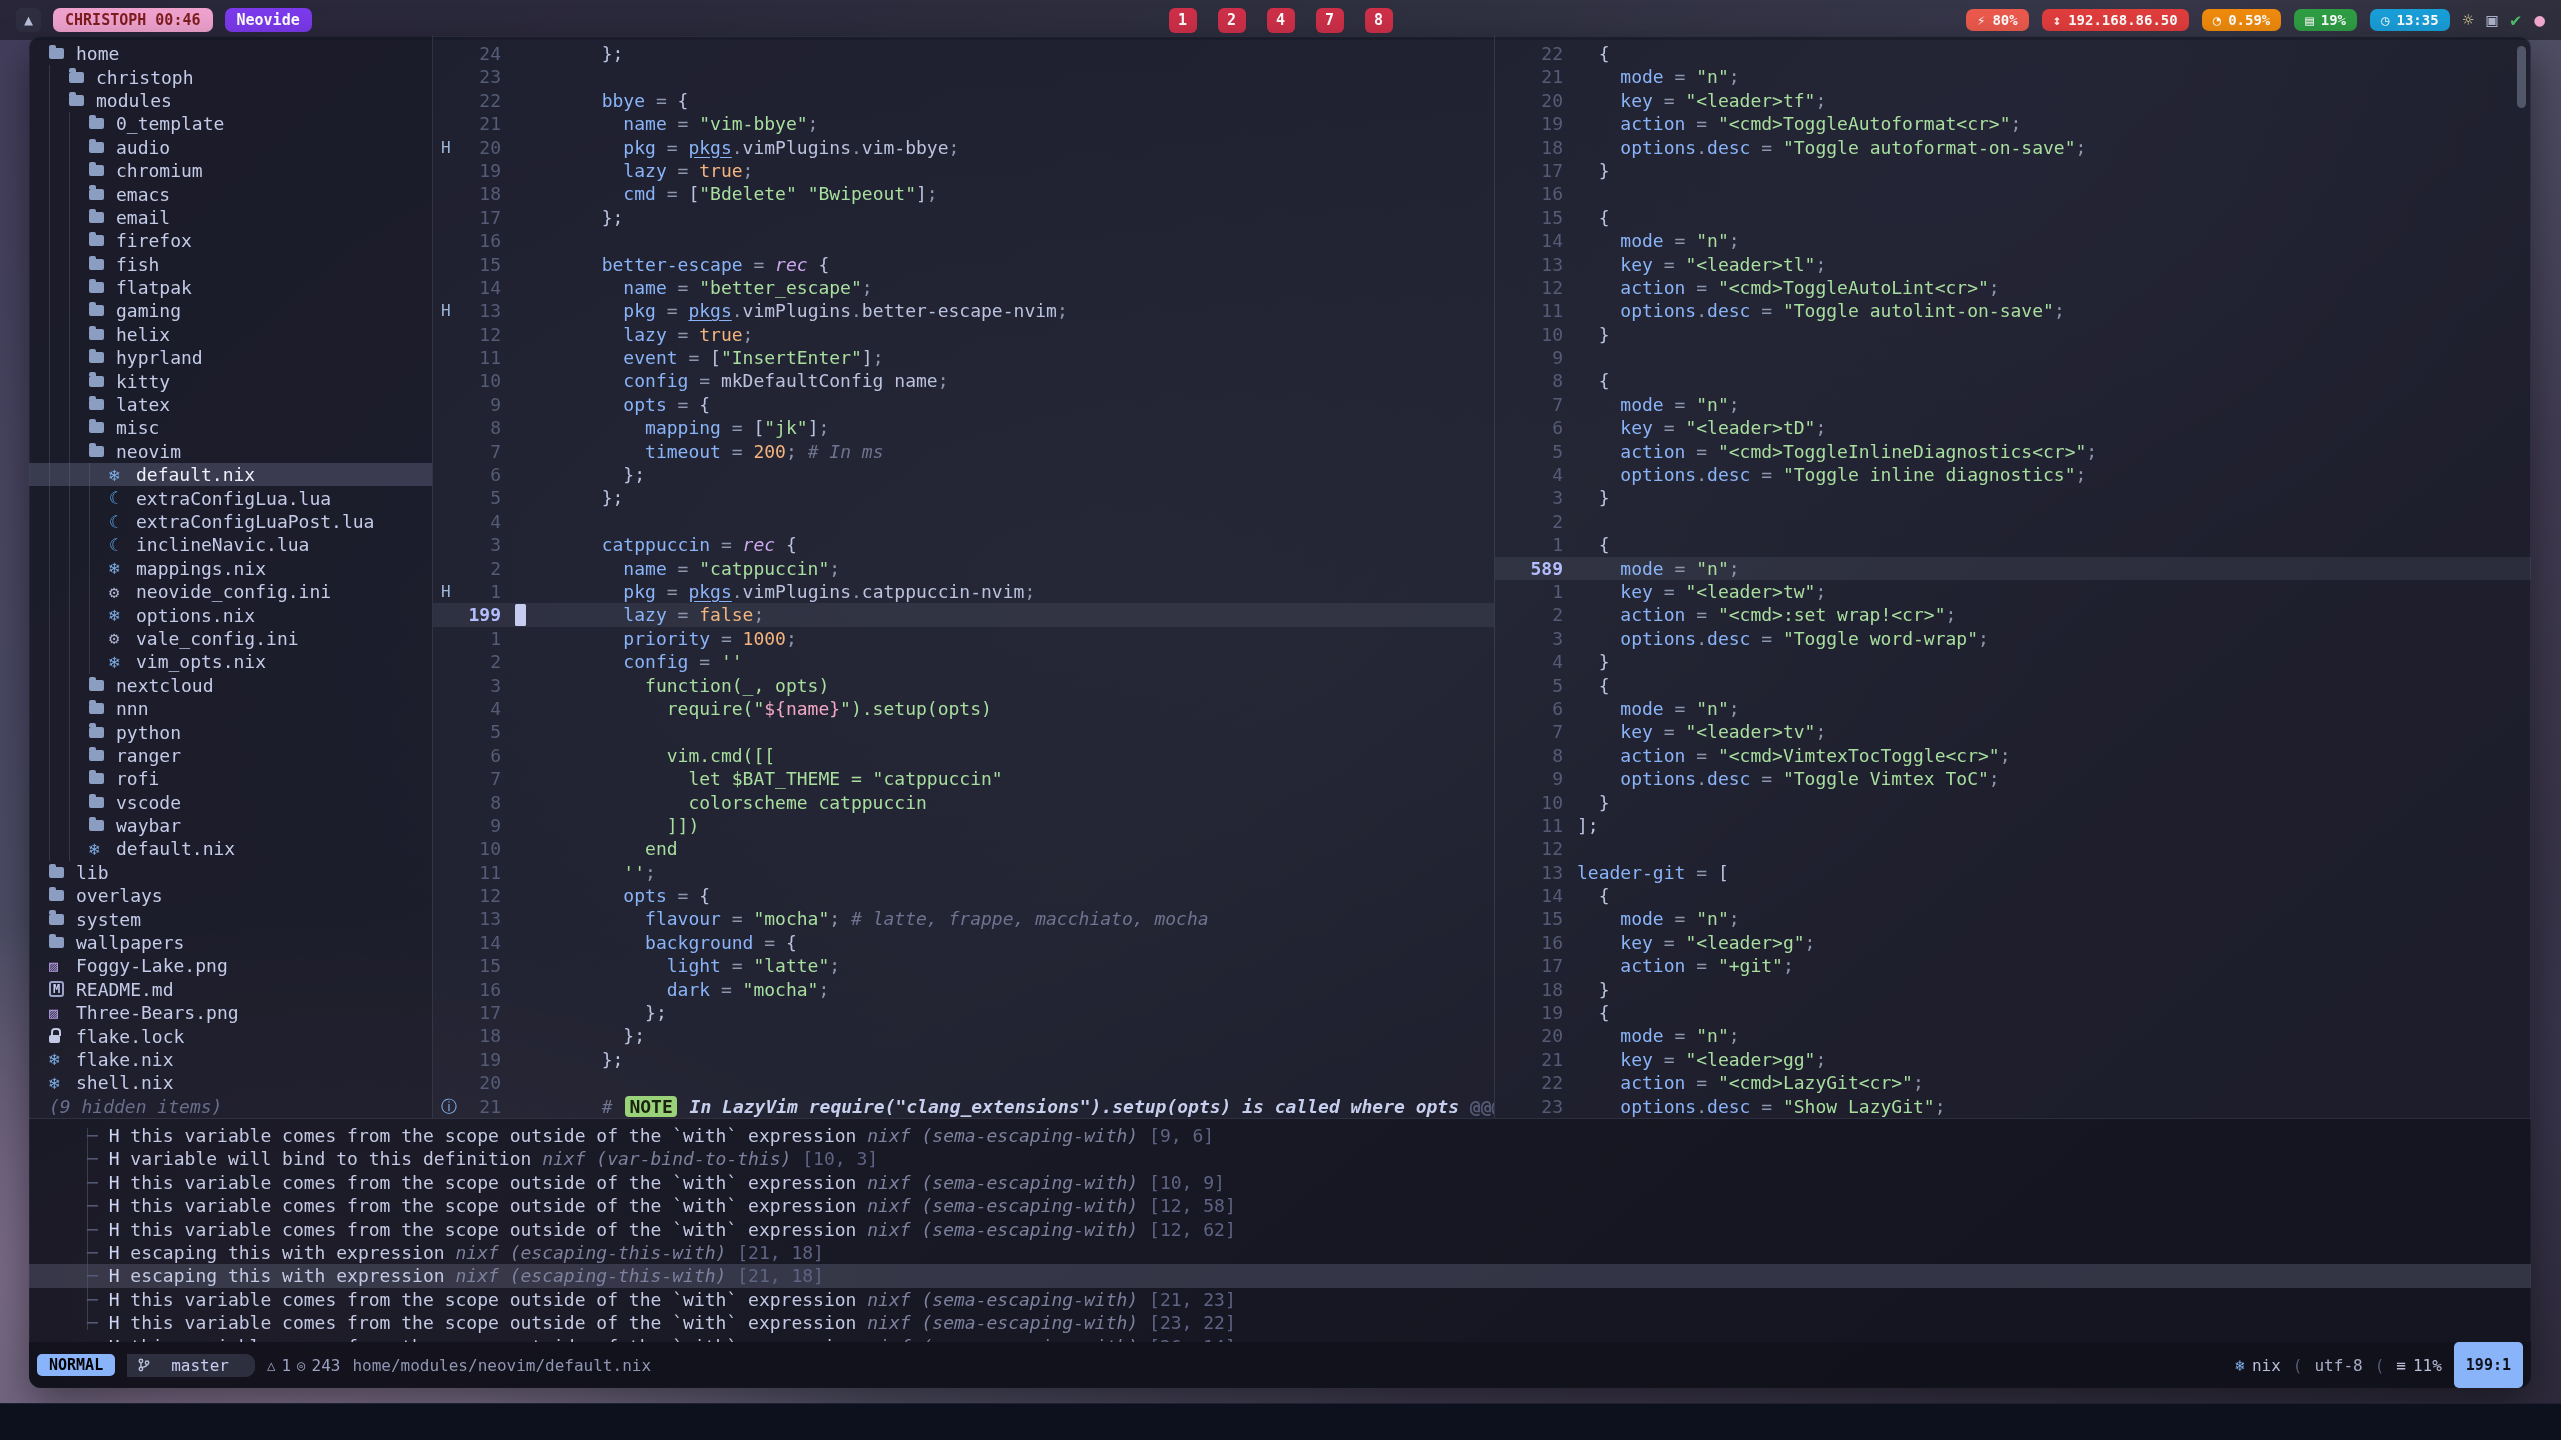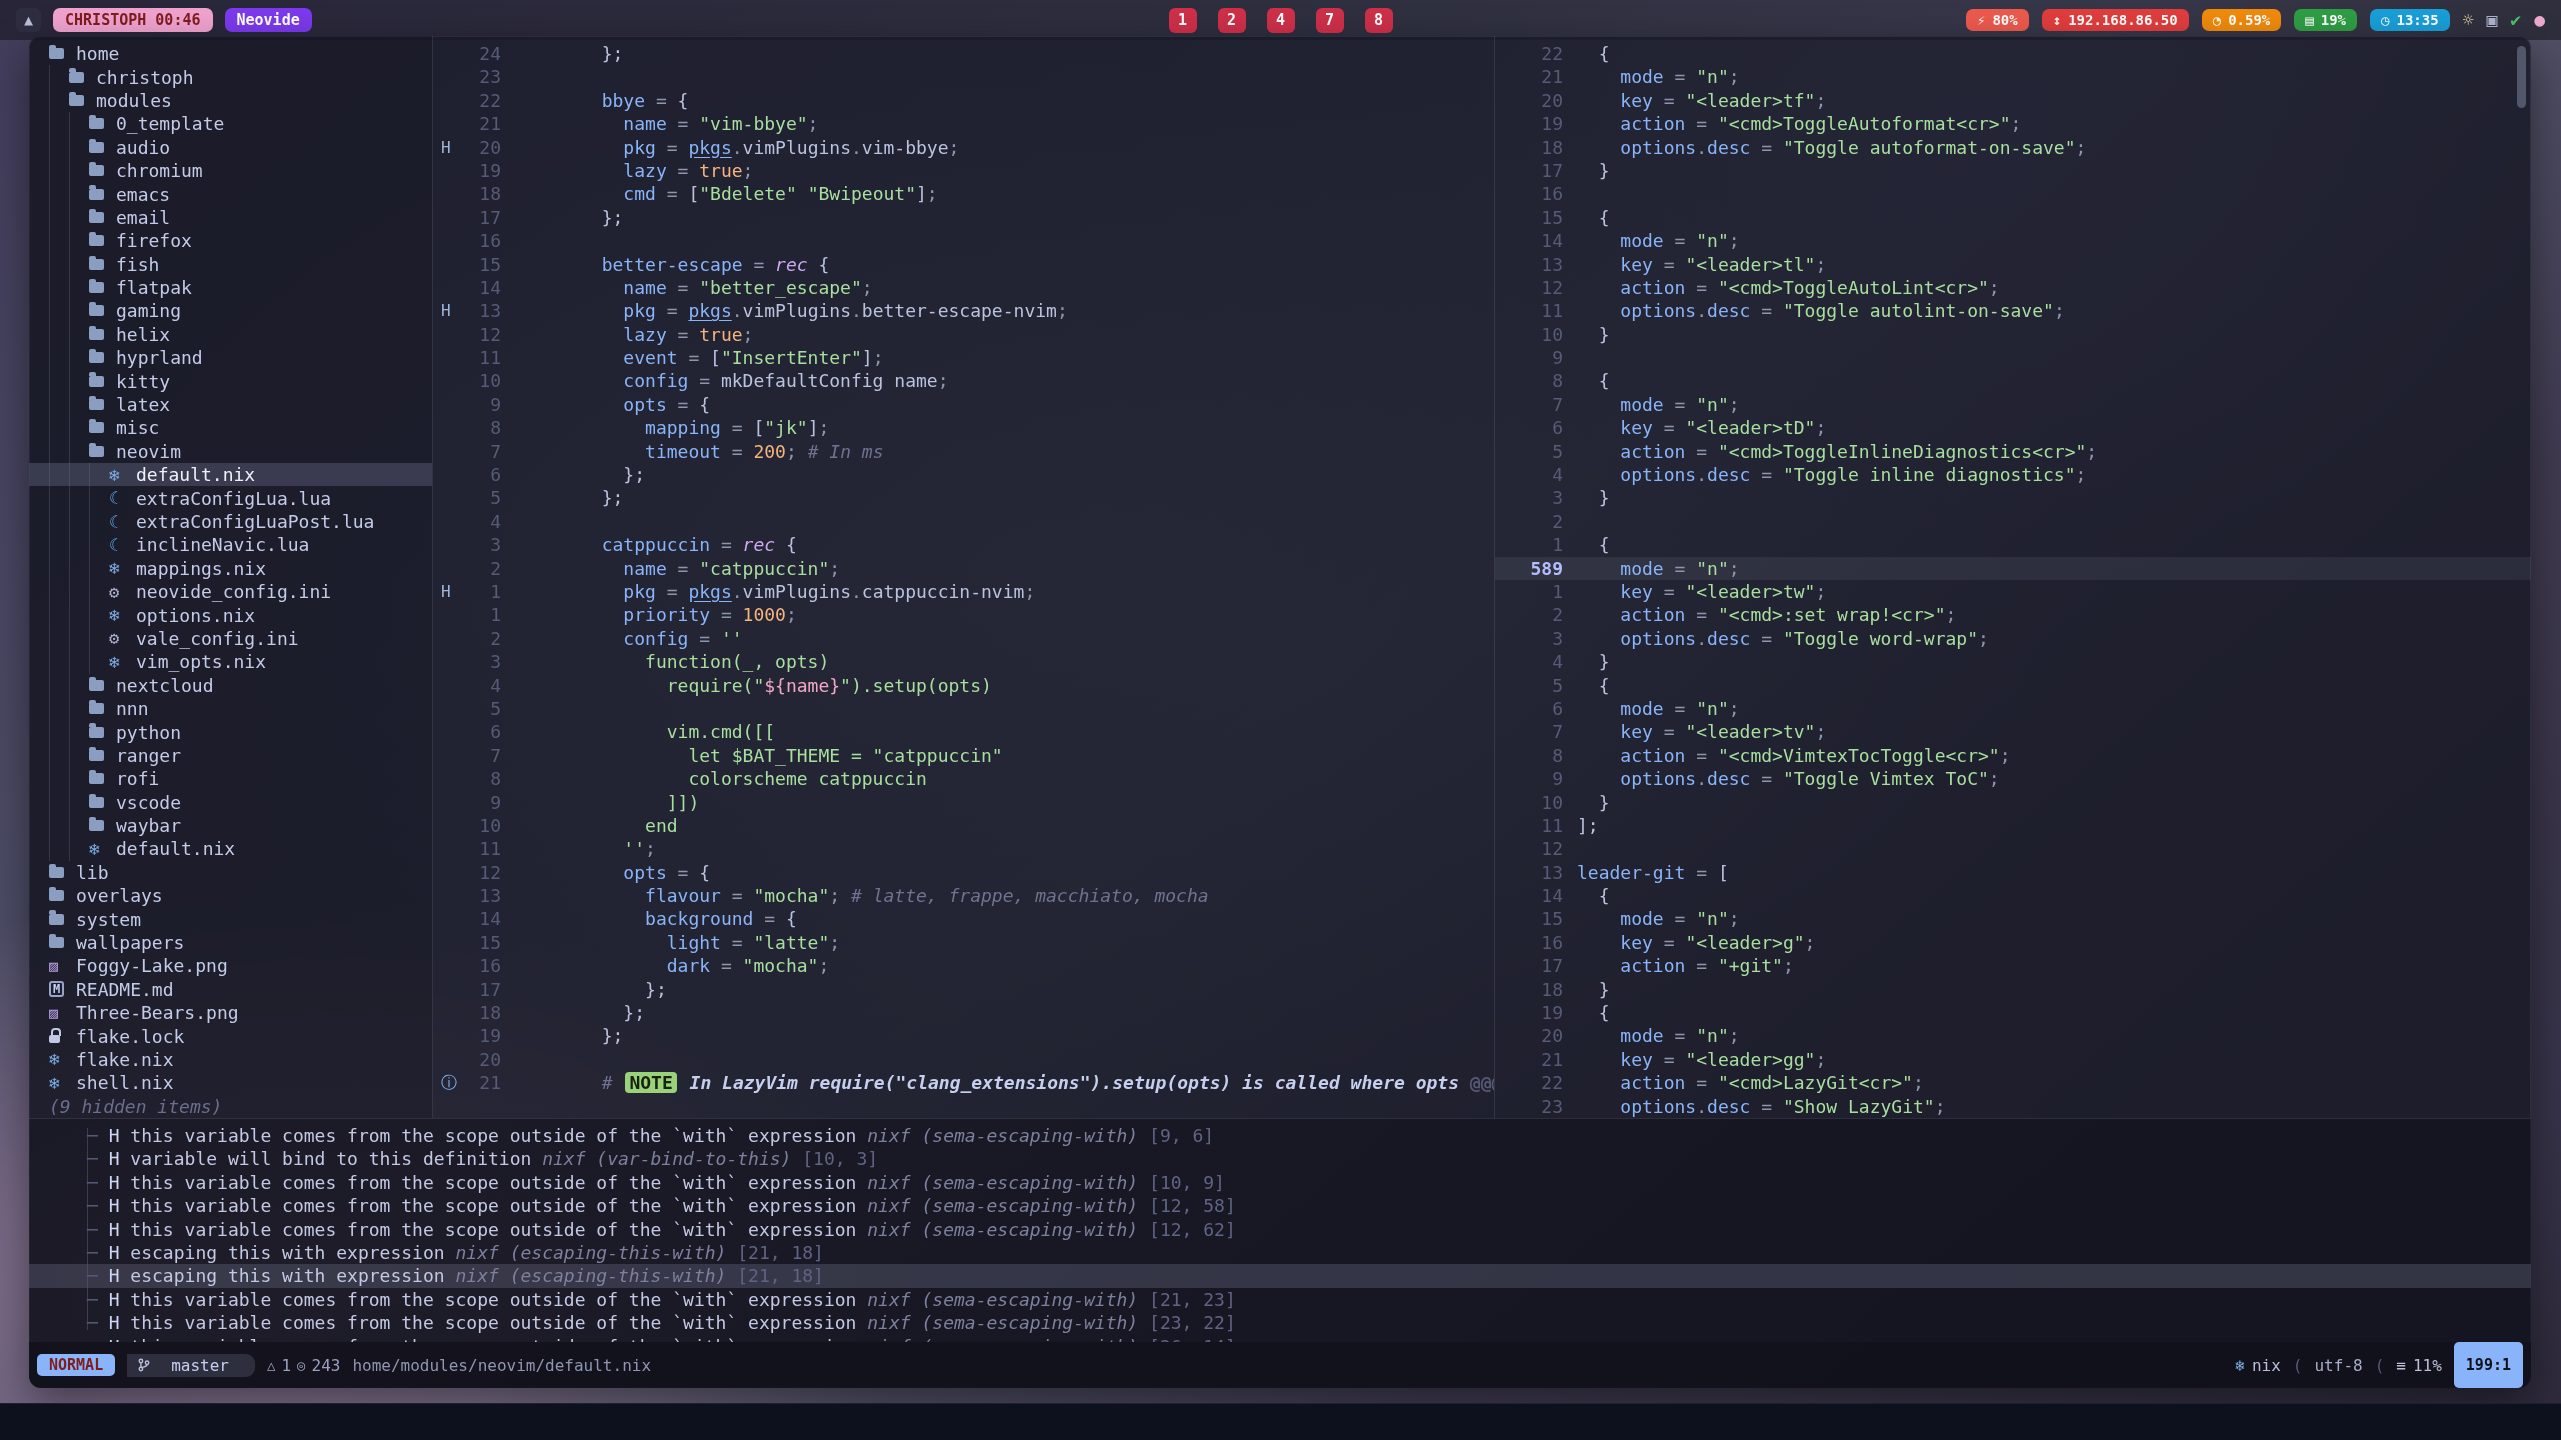--- a/index.html
+++ b/index.html
@@ -91,21 +91,21 @@
   .qrow.sel{background:rgba(128,132,162,0.28);}
   .qpre{color:#565b78;}
   .qmark{color:#cdd6f4;}
   .qmsg{color:#c3c9e4;}
   .qsrc{color:#7d819e;font-style:italic;}
   .qloc{color:#5f6485;}
 
   
   .statusline{flex:0 0 28px;display:flex;align-items:center;background:rgba(17,17,27,0.9);
     padding:0 8px;gap:12px;font-size:16px;color:#a6adc8;white-space:nowrap;}
-  .mode-badge{background:#89b4fa;color:#7f1d1d;font-weight:bold;padding:2px 12px;border-radius:5px;font-size:15px;}
+  .mode-badge{background:#89b4fa;color:#000000;font-weight:bold;padding:2px 12px;border-radius:5px;font-size:15px;}
   .branch-seg{display:flex;align-items:center;gap:20px;background:rgba(69,71,90,0.55);
     padding:2px 26px 2px 10px;border-radius:0 9px 9px 0;color:#c6cdf0;}
   .diag{display:flex;gap:6px;align-items:center;color:#9aa1c0;}
   .diag .ic{font-size:14px;}
   .path{color:#8f95b2;}
   .spacer{flex:1;}
   .ftseg{display:flex;gap:7px;align-items:center;color:#b9bfd8;}
   .nixic{color:#7fb0e8;}
   .sl-sep{color:#565b78;}
   .pos-badge{background:#89b4fa;color:#11111b;font-weight:bold;padding:14px 12px;border-radius:5px;font-size:15px;}
@@ -226,20 +226,21 @@
           <div class="cline"><span class="sign"></span><span class="lnum">10</span><span class="codetext"><span class="tk-b">          config</span><span class="tk-o"> = </span><span class="tk-f">mkDefaultConfig name</span><span class="tk-o">;</span></span></div>
           <div class="cline"><span class="sign"></span><span class="lnum">9</span><span class="codetext"><span class="tk-b">          opts</span><span class="tk-o"> = </span><span class="tk-f">{</span></span></div>
           <div class="cline"><span class="sign"></span><span class="lnum">8</span><span class="codetext"><span class="tk-b">            mapping</span><span class="tk-o"> = </span><span class="tk-f">[</span><span class="tk-s">"jk"</span><span class="tk-f">]</span><span class="tk-o">;</span></span></div>
           <div class="cline"><span class="sign"></span><span class="lnum">7</span><span class="codetext"><span class="tk-b">            timeout</span><span class="tk-o"> = </span><span class="tk-n">200</span><span class="tk-o">; </span><span class="tk-c"># In ms</span></span></div>
           <div class="cline"><span class="sign"></span><span class="lnum">6</span><span class="codetext"><span class="tk-f">          };</span></span></div>
           <div class="cline"><span class="sign"></span><span class="lnum">5</span><span class="codetext"><span class="tk-f">        };</span></span></div>
           <div class="cline"><span class="sign"></span><span class="lnum">4</span><span class="codetext"></span></div>
           <div class="cline"><span class="sign"></span><span class="lnum">3</span><span class="codetext"><span class="tk-b">        catppuccin</span><span class="tk-o"> = </span><span class="tk-k">rec</span><span class="tk-f"> {</span></span></div>
           <div class="cline"><span class="sign"></span><span class="lnum">2</span><span class="codetext"><span class="tk-b">          name</span><span class="tk-o"> = </span><span class="tk-s">"catppuccin"</span><span class="tk-o">;</span></span></div>
           <div class="cline"><span class="sign">H</span><span class="lnum">1</span><span class="codetext"><span class="tk-b">          pkg</span><span class="tk-o"> = </span><span class="tk-bu">pkgs</span><span class="tk-o">.</span><span class="tk-f">vimPlugins</span><span class="tk-o">.</span><span class="tk-f">catppuccin-nvim</span><span class="tk-o">;</span></span></div>
+          <div class="cline cur"><span class="sign"></span><span class="lnum">199</span><span class="codetext"><span class="tk-b">          lazy</span><span class="tk-o"> = </span><span class="tk-n">false</span><span class="tk-o">;</span></span><span class="cursor"></span></div>
           <div class="cline"><span class="sign"></span><span class="lnum">1</span><span class="codetext"><span class="tk-b">          priority</span><span class="tk-o"> = </span><span class="tk-n">1000</span><span class="tk-o">;</span></span></div>
           <div class="cline"><span class="sign"></span><span class="lnum">2</span><span class="codetext"><span class="tk-b">          config</span><span class="tk-o"> = </span><span class="tk-s">''</span></span></div>
           <div class="cline"><span class="sign"></span><span class="lnum">3</span><span class="codetext"><span class="tk-s">            function(_, opts)</span></span></div>
           <div class="cline"><span class="sign"></span><span class="lnum">4</span><span class="codetext"><span class="tk-s">              require("</span><span class="tk-i">${name}</span><span class="tk-s">").setup(opts)</span></span></div>
           <div class="cline"><span class="sign"></span><span class="lnum">5</span><span class="codetext"></span></div>
           <div class="cline"><span class="sign"></span><span class="lnum">6</span><span class="codetext"><span class="tk-s">              vim.cmd([[</span></span></div>
           <div class="cline"><span class="sign"></span><span class="lnum">7</span><span class="codetext"><span class="tk-s">                let $BAT_THEME = "catppuccin"</span></span></div>
           <div class="cline"><span class="sign"></span><span class="lnum">8</span><span class="codetext"><span class="tk-s">                colorscheme catppuccin</span></span></div>
           <div class="cline"><span class="sign"></span><span class="lnum">9</span><span class="codetext"><span class="tk-s">              ]])</span></span></div>
           <div class="cline"><span class="sign"></span><span class="lnum">10</span><span class="codetext"><span class="tk-s">            end</span></span></div>

